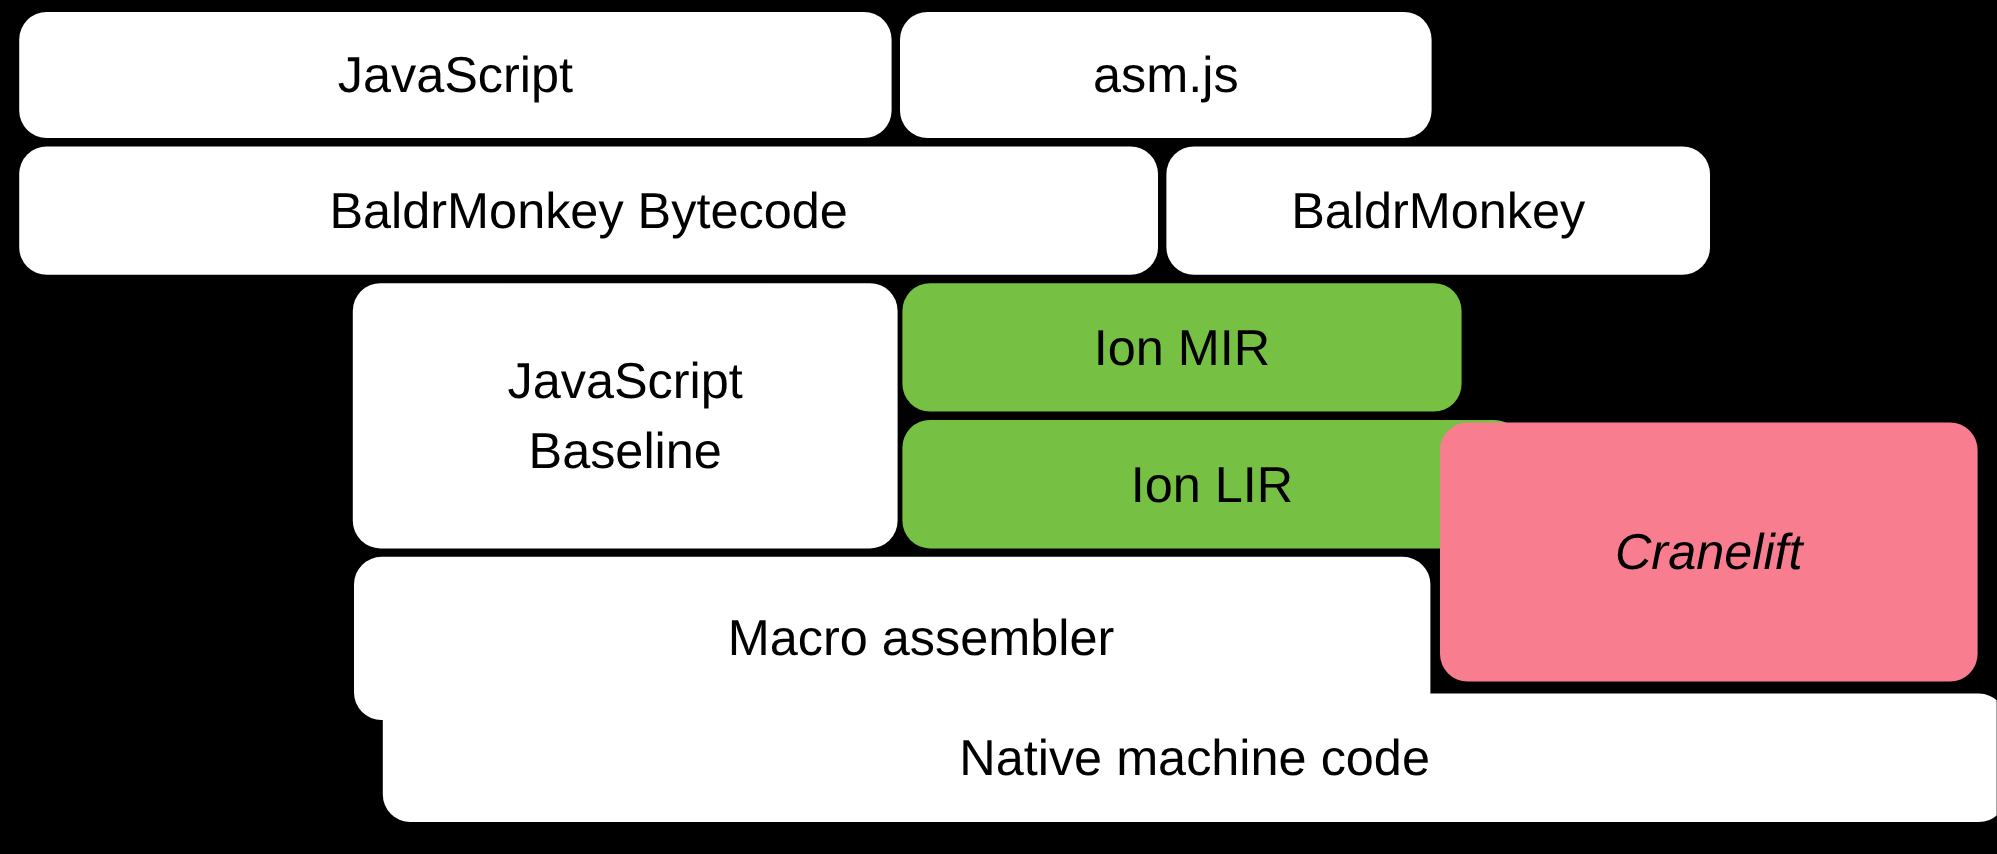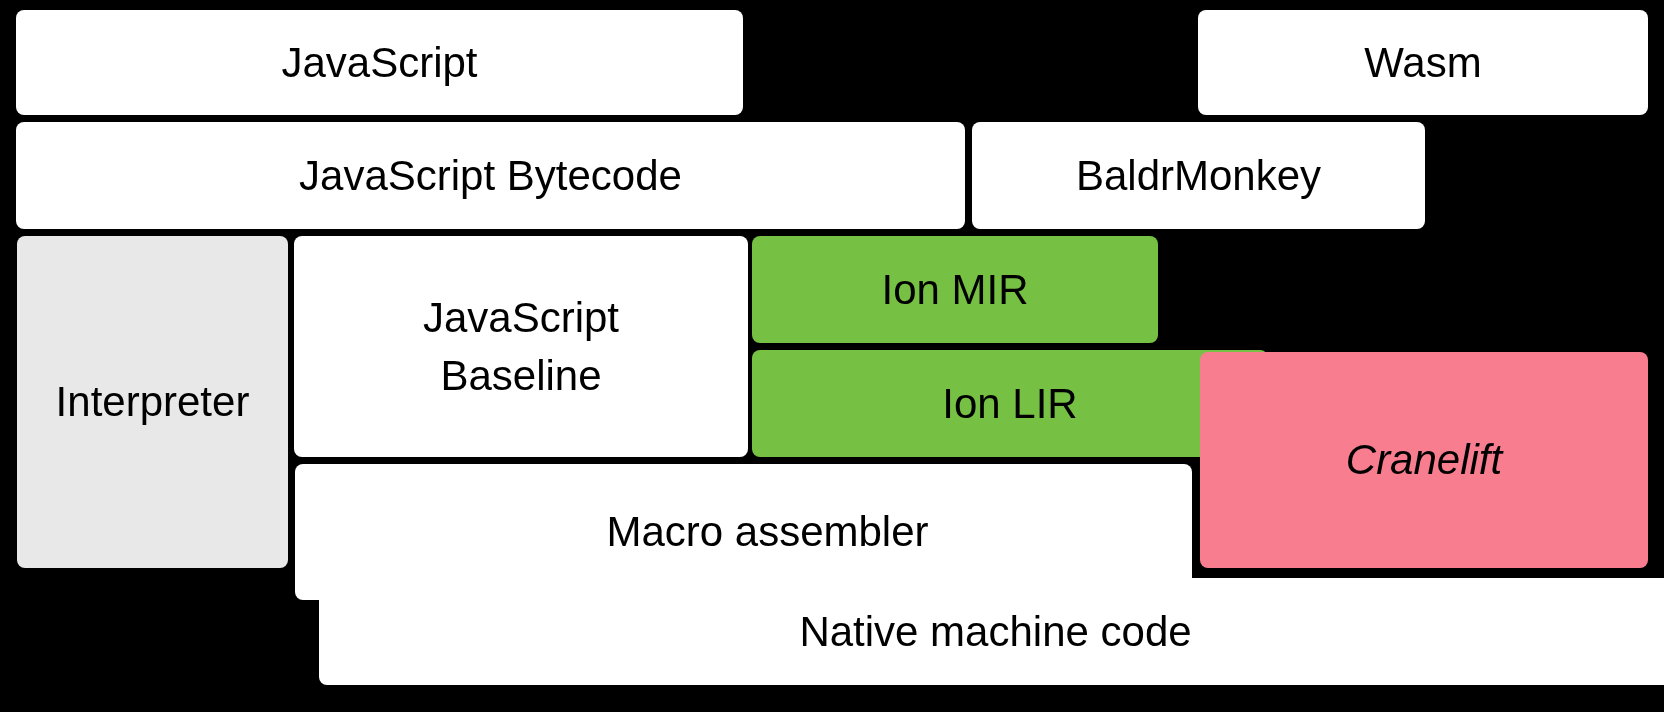--- a/index.html
+++ b/index.html
@@ -10,70 +10,67 @@
   #canvas {
     position: relative;
     width: 1664px;
     height: 712px;
     background: #000000;
     overflow: hidden;
     font-family: "Liberation Sans", sans-serif;
   }
   .box {
     position: absolute;
-    border-radius: 8px;
+    border-radius: 23px;
     display: flex;
     align-items: center;
     justify-content: center;
     text-align: center;
     font-size: 42px;
     line-height: 1.38;
     color: #000000;
     white-space: pre-line;
     box-sizing: border-box;
   }
   
   #b-javascript  { left: 16px;   top: 10px;  width: 727px;  height: 105px; }
   #b-asmjs       { left: 750px;  top: 10px;  width: 443px;  height: 105px; }
   #b-wasm        { left: 1198px; top: 10px;  width: 450px;  height: 105px; }
   #b-bytecode    { left: 16px;   top: 122px; width: 949px;  height: 107px; }
   #b-baldrmonkey { left: 972px;  top: 122px; width: 453px;  height: 107px; }
   #b-interpreter { left: 17px;   top: 236px; width: 271px;  height: 332px; }
   #b-baseline    { left: 294px;  top: 236px; width: 454px;  height: 221px; }
-  #b-ionmir      { left: 752px;  top: 236px; width: 406px;  height: 107px; }
+  #b-ionmir      { left: 752px;  top: 236px; width: 466px;  height: 107px; }
   #b-ionlir      { left: 752px;  top: 350px; width: 516px;  height: 107px; }
   #b-cranelift   { left: 1200px; top: 352px; width: 448px;  height: 216px; font-style: italic; }
   #b-macro       { left: 295px;  top: 464px; width: 897px;  height: 136px; padding-left: 48px; }
   #b-native      { left: 295px;  top: 578px; width: 1353px; height: 107px; margin-left: 24px; }
 </style>
 </head>
 <body>
 
 <div id="canvas">
 
   <div class="box" id="b-javascript" style="background: rgb(255, 255, 255);">
     <span>JavaScript</span>
   </div>
 
-
-  <div class="box" id="b-wasm" style="background: rgb(255, 255, 255);">
-    <span>Wasm</span>
+  <div class="box" id="b-asmjs" style="background: rgb(255, 255, 255);">
+    <span>asm.js</span>
   </div>
 
+
   <div class="box" id="b-bytecode" style="background: rgb(255, 255, 255);">
-    <span>JavaScript Bytecode</span>
+    <span>BaldrMonkey Bytecode</span>
   </div>
 
   <div class="box" id="b-baldrmonkey" style="background: rgb(255, 255, 255);">
     <span>BaldrMonkey</span>
   </div>
 
-  <div class="box" id="b-interpreter" style="background: rgb(232, 232, 232);">
-    <span>Interpreter</span>
-  </div>
 
   <div class="box" id="b-baseline" style="background: rgb(255, 255, 255);">
     <span>JavaScript
 Baseline</span>
   </div>
 
   <div class="box" id="b-ionmir" style="background: rgb(118, 192, 67);">
     <span>Ion MIR</span>
   </div>
 

